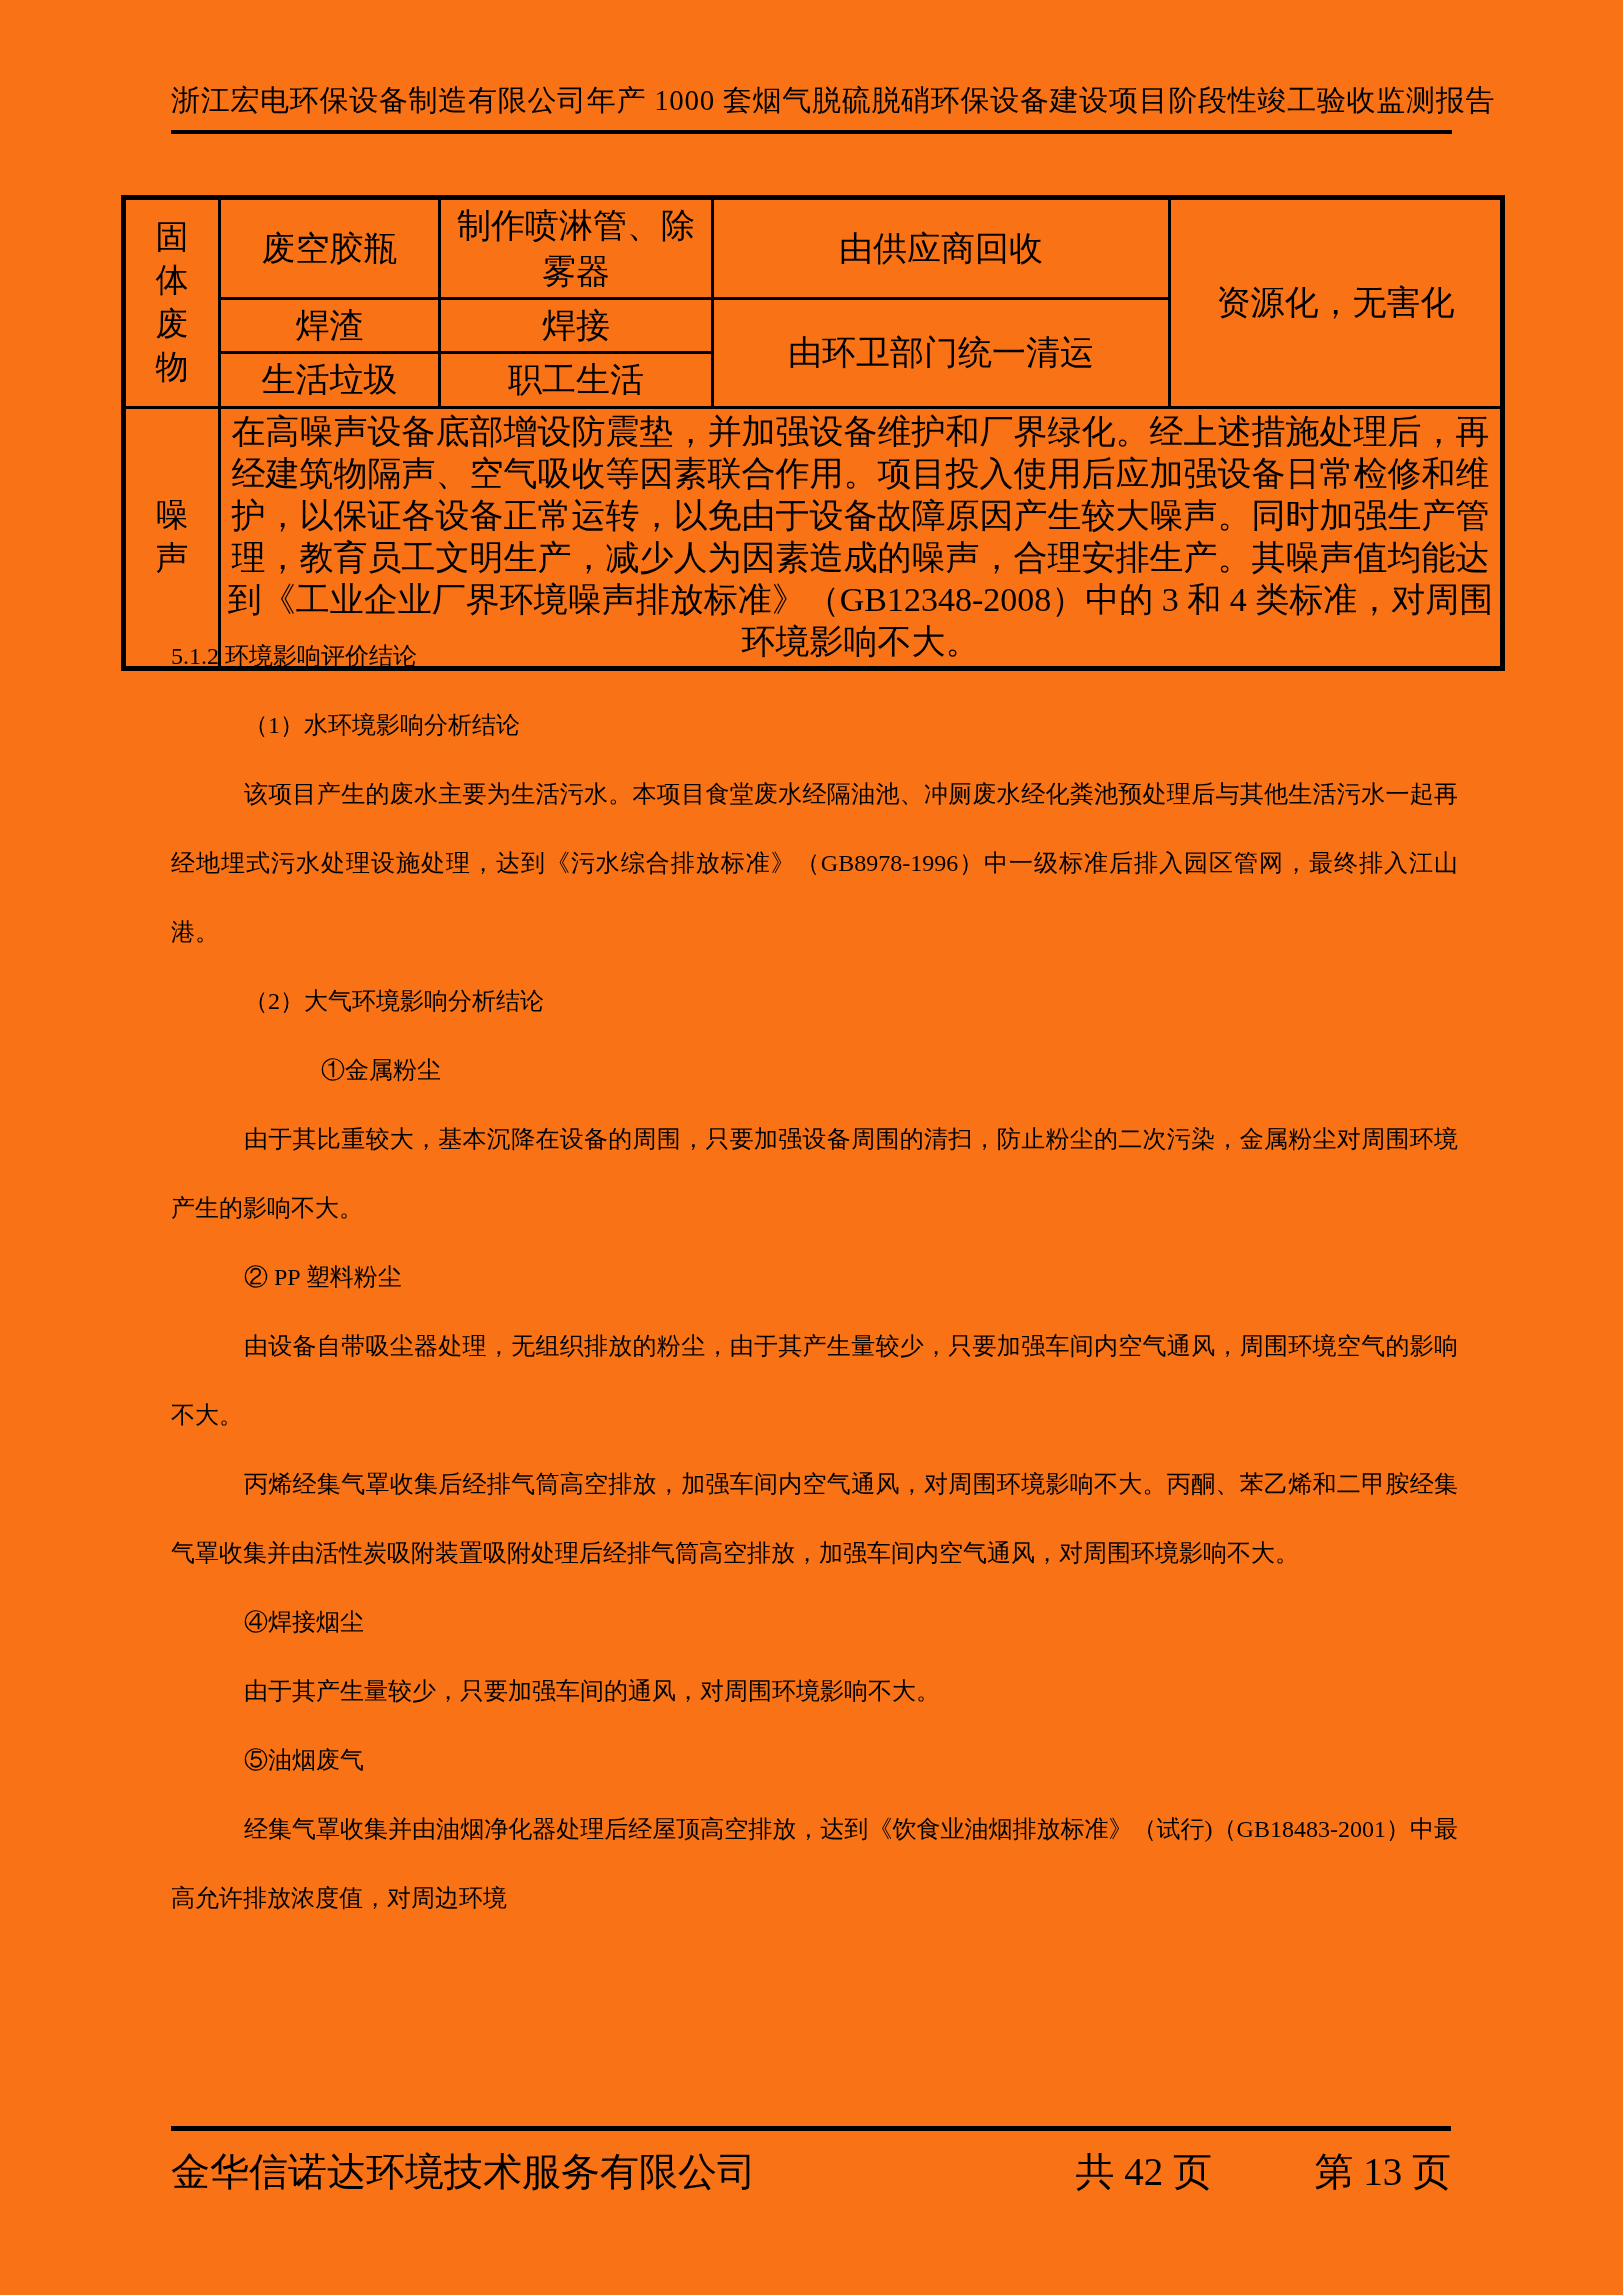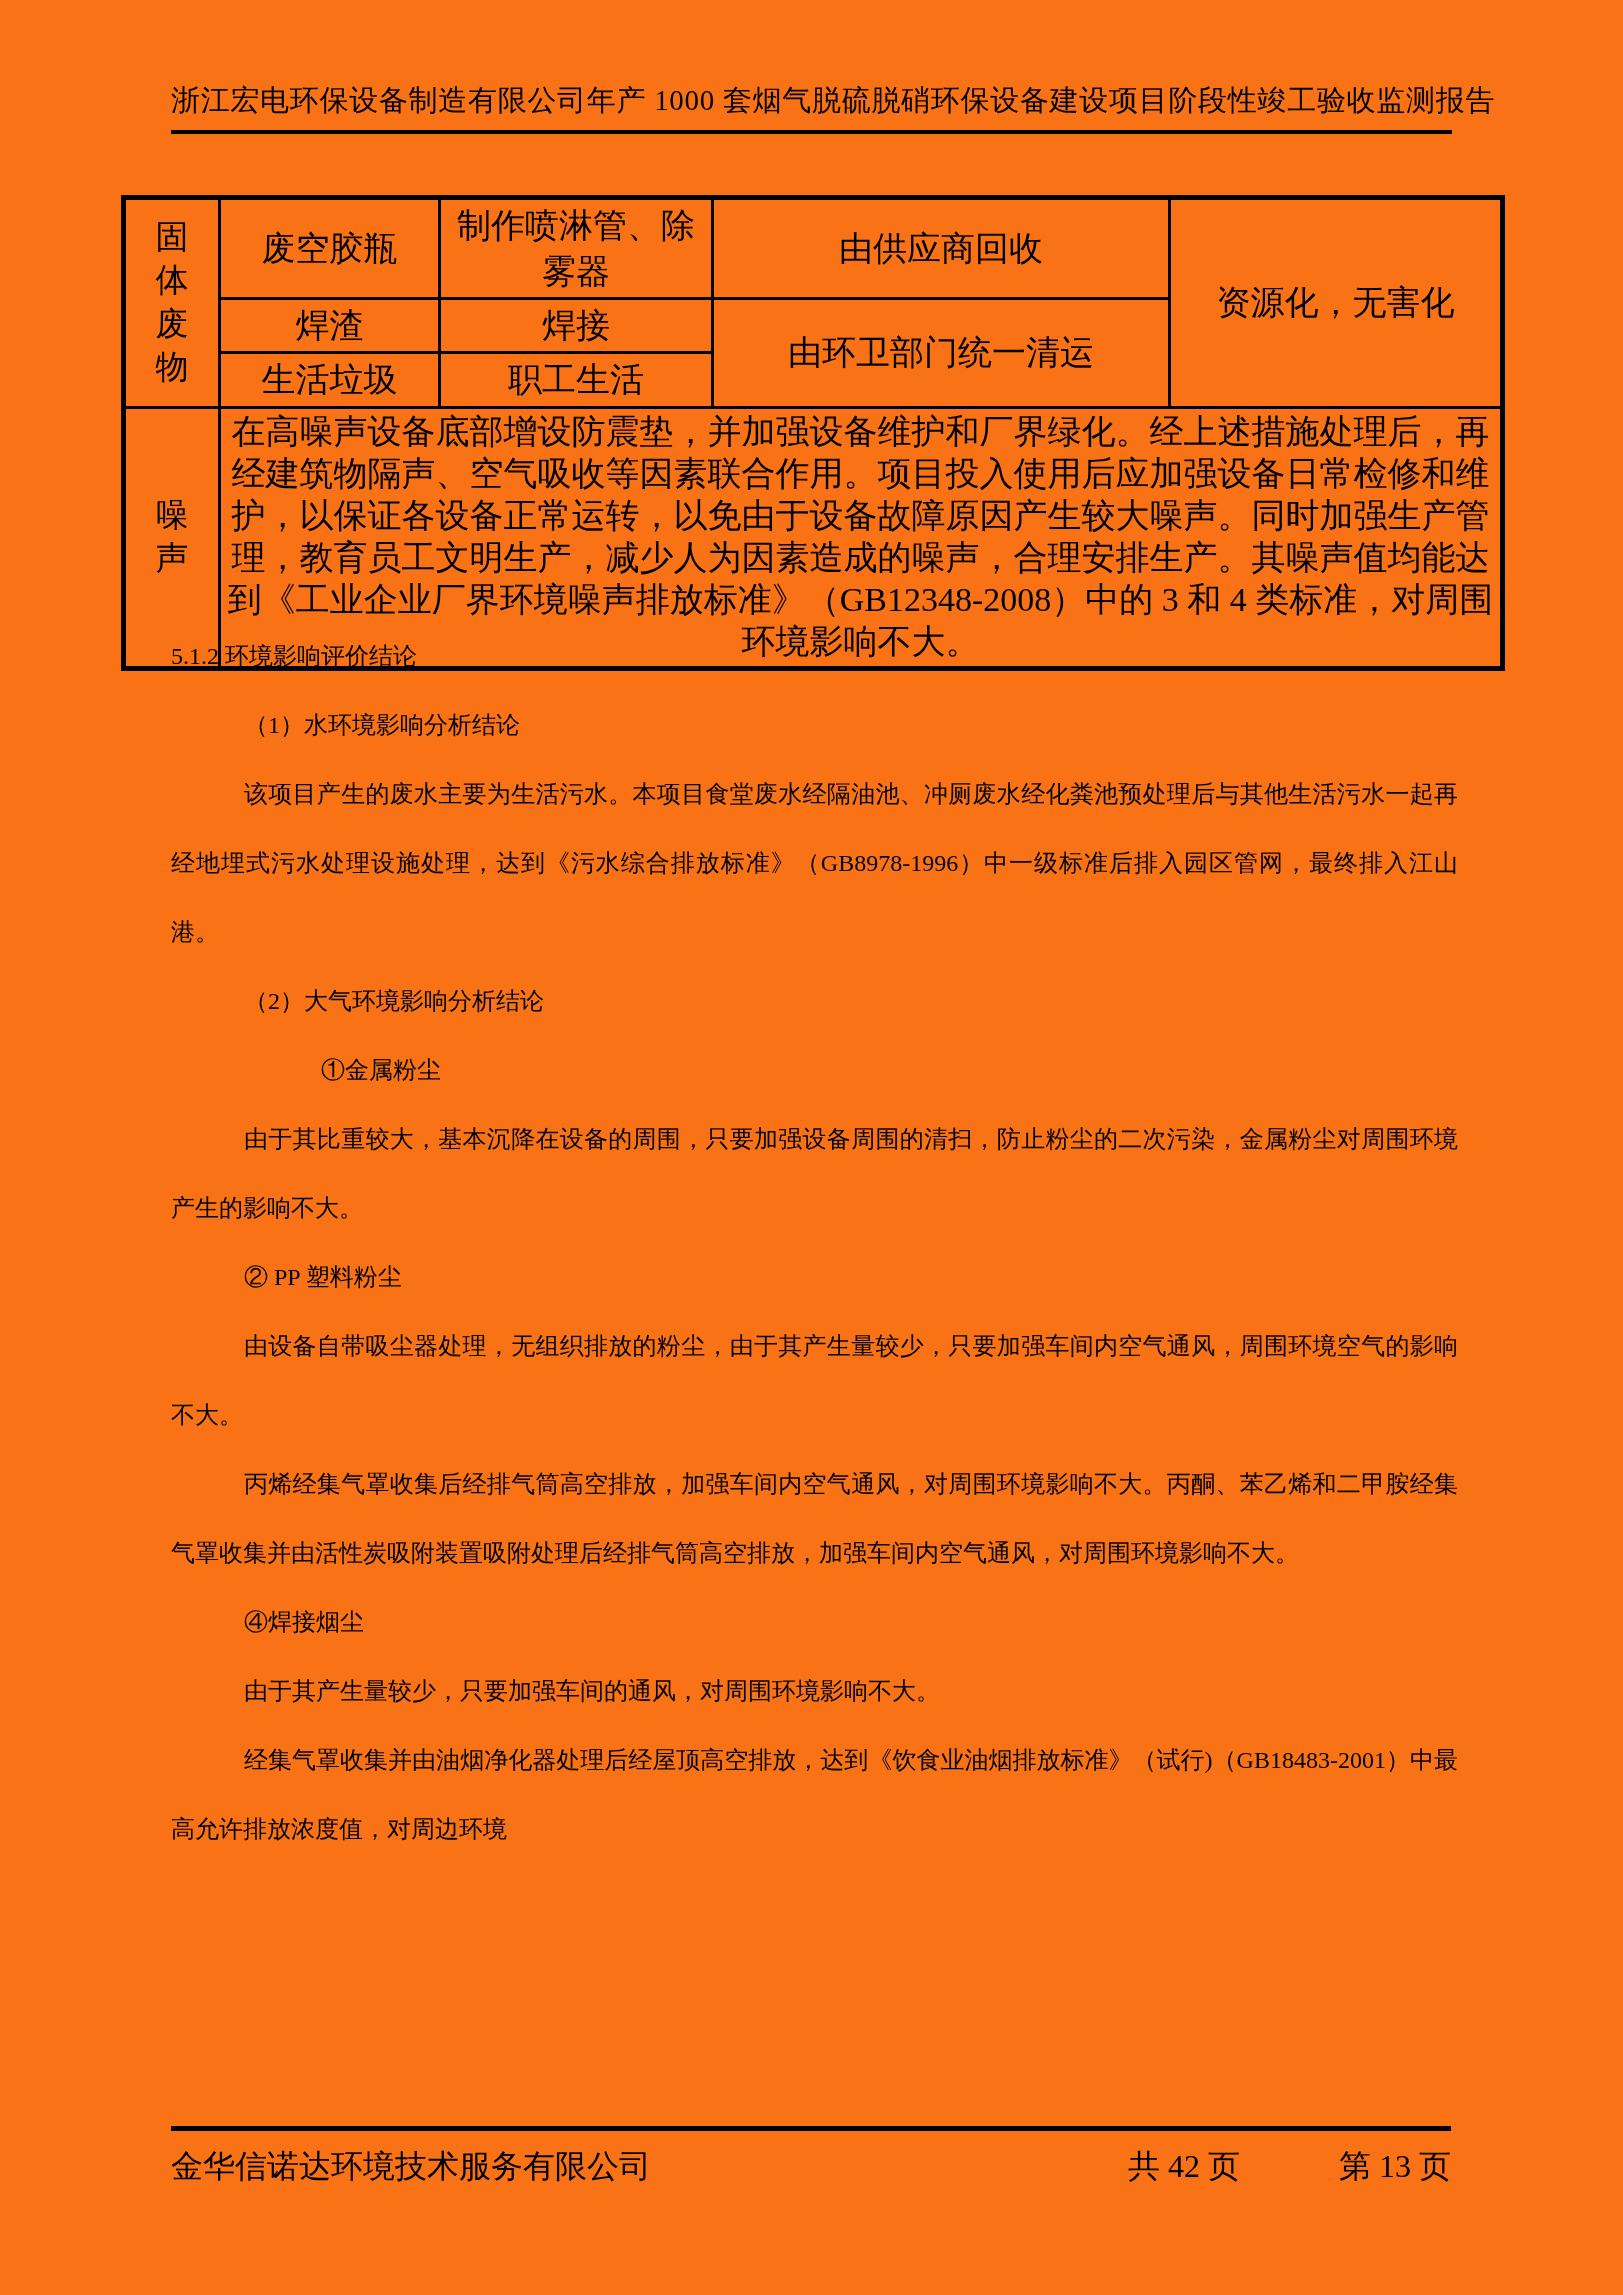--- a/index.html
+++ b/index.html
@@ -68,21 +68,21 @@
   .item  { text-indent:73px; }
   .item-deep { text-indent:150px; }
   .para  { text-align:justify; text-indent:73px; }
 
   
   .footer {
     position:absolute; left:171px; top:2126px; width:1280px;
     border-top:5.2px solid #000;
     padding-top:14.4px;
     display:flex; justify-content:space-between; align-items:center;
-    font-size:32px;
+    font-size:39px;
     gap:28px;
   }
   .footer-pages span { display:inline-block;margin-left:23px; }
   .footer-pages .gap { width:37px; }
 </style>
 </head>
 <body>
 
 <div class="page">
 
@@ -131,20 +131,21 @@
     <p class="sub">（1）水环境影响分析结论</p>
     <p class="para">该项目产生的废水主要为生活污水。本项目食堂废水经隔油池、冲厕废水经化粪池预处理后与其他生活污水一起再经地埋式污水处理设施处理，达到《污水综合排放标准》（GB8978-1996）中一级标准后排入园区管网，最终排入江山港。</p>
     <p class="sub">（2）大气环境影响分析结论</p>
     <p class="item-deep">①金属粉尘</p>
     <p class="para">由于其比重较大，基本沉降在设备的周围，只要加强设备周围的清扫，防止粉尘的二次污染，金属粉尘对周围环境产生的影响不大。</p>
     <p class="item">② PP 塑料粉尘</p>
     <p class="para">由设备自带吸尘器处理，无组织排放的粉尘，由于其产生量较少，只要加强车间内空气通风，周围环境空气的影响不大。</p>
     <p class="para">丙烯经集气罩收集后经排气筒高空排放，加强车间内空气通风，对周围环境影响不大。丙酮、苯乙烯和二甲胺经集气罩收集并由活性炭吸附装置吸附处理后经排气筒高空排放，加强车间内空气通风，对周围环境影响不大。</p>
     <p class="item">④焊接烟尘</p>
     <p class="para">由于其产生量较少，只要加强车间的通风，对周围环境影响不大。</p>
+    <p class="item">⑤油烟废气</p>
     <p class="para">经集气罩收集并由油烟净化器处理后经屋顶高空排放，达到《饮食业油烟排放标准》（试行)（GB18483-2001）中最高允许排放浓度值，对周边环境</p>
   </div>
 
   <div class="footer">
     <div class="footer-company">金华信诺达环境技术服务有限公司</div>
     <div class="footer-pages">
       <span>共 42 页</span>
       <span class="gap"></span>
       <span>第 13 页</span>
     </div>

